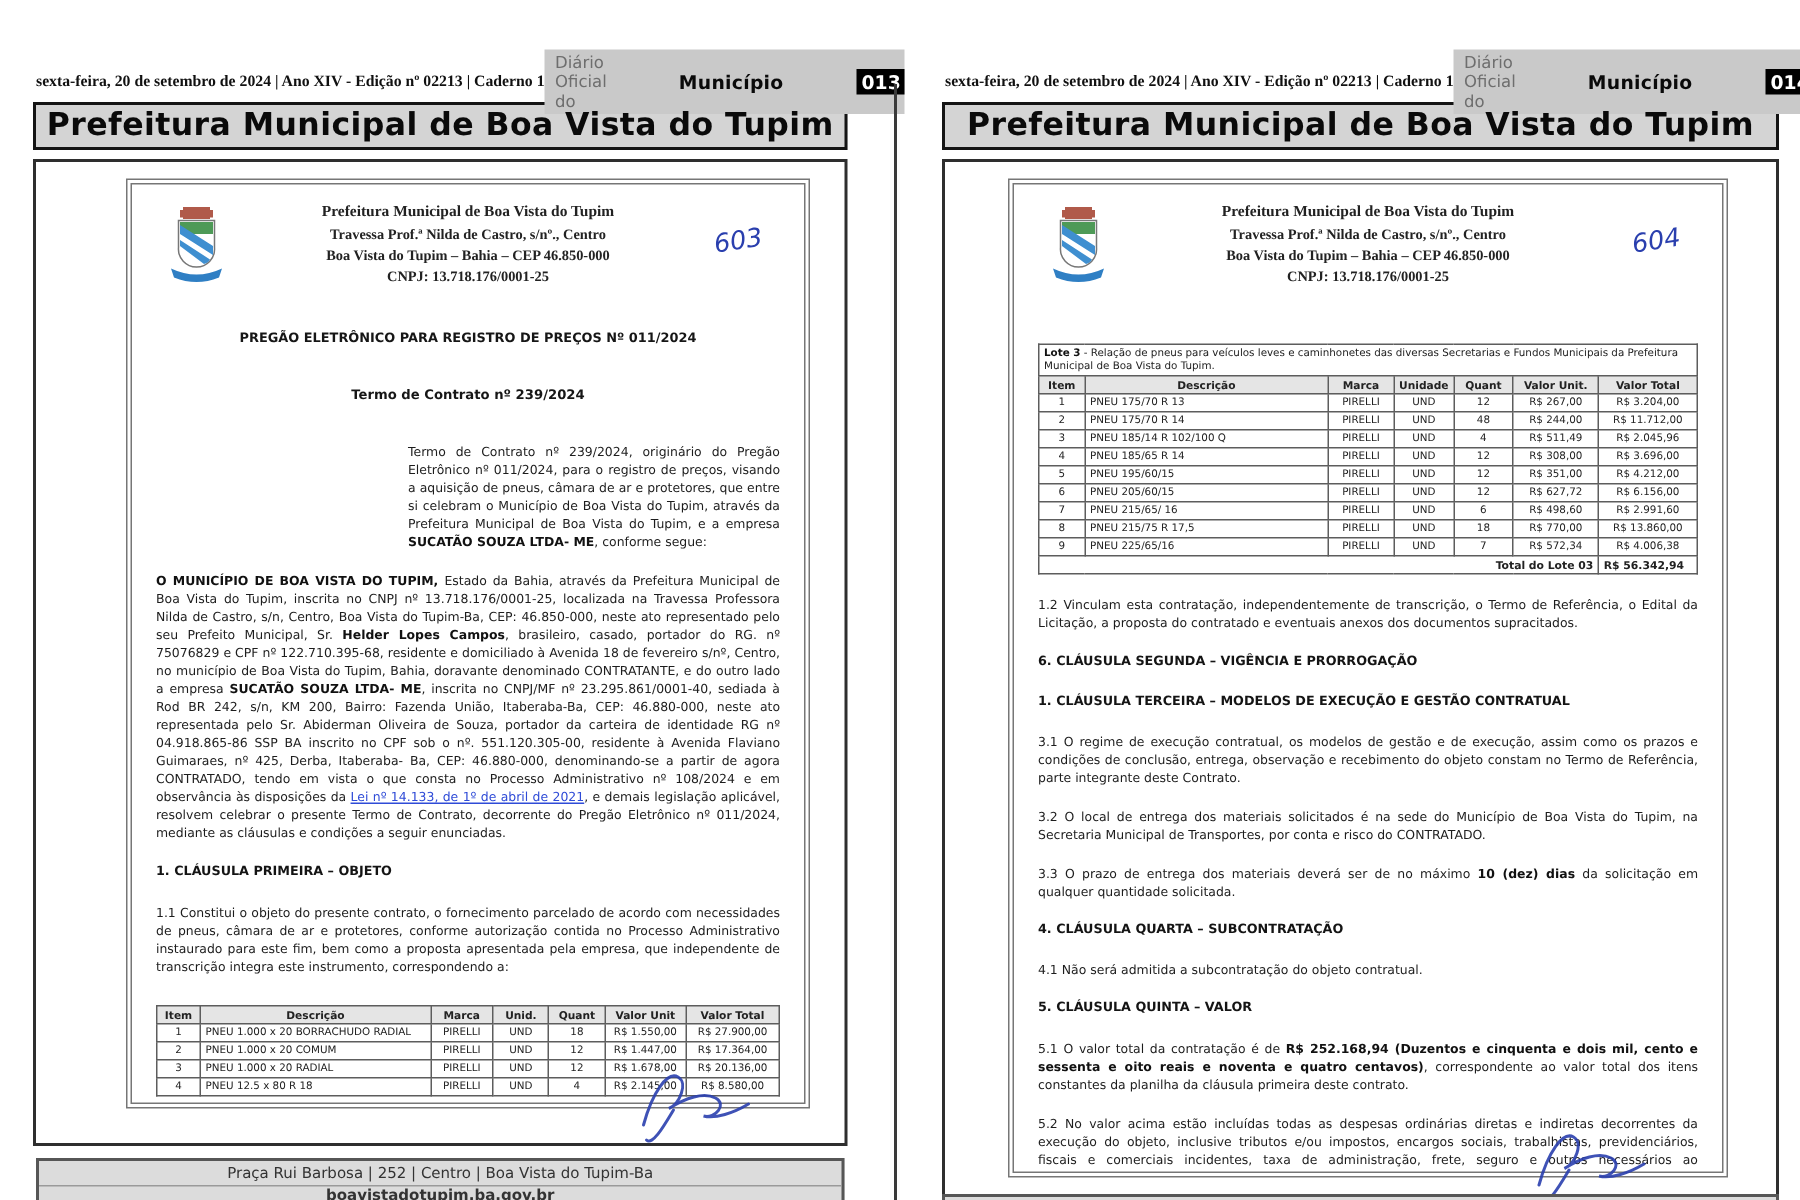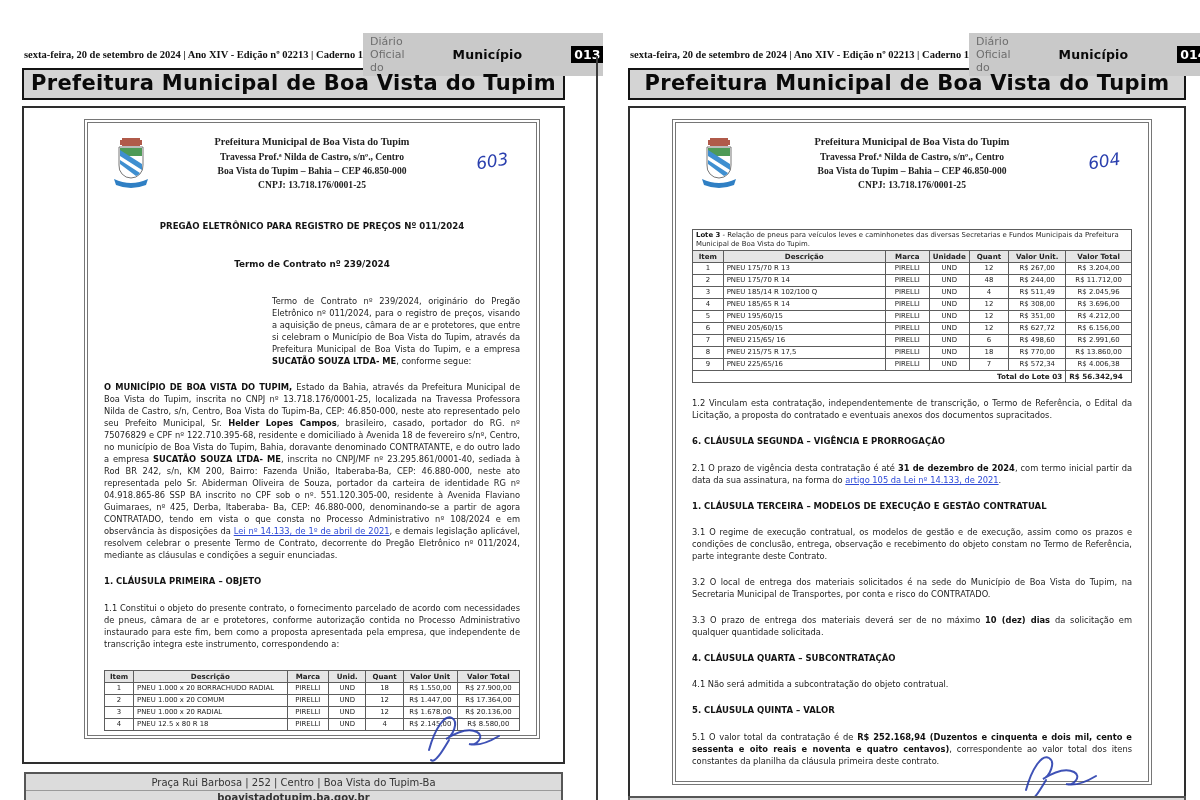--- a/index.html
+++ b/index.html
@@ -325,21 +325,20 @@
           <tr>
             <td class="total-label" colspan="6">Total do Lote 03</td>
             <td class="total-value">R$ 56.342,94</td>
           </tr>
         </tbody>
       </table>
 
       <div class="t para">1.2 Vinculam esta contratação, independentemente de transcrição, o Termo de Referência, o Edital da Licitação, a proposta do contratado e eventuais anexos dos documentos supracitados.</div>
 
       <div class="clause-h t">6. CLÁUSULA SEGUNDA – VIGÊNCIA E PRORROGAÇÃO</div>
-      <div class="t para"><span>2.1 O prazo de vigência desta contratação é até </span><b>31 de dezembro de 2024</b><span>, com termo inicial partir da data da sua assinatura, na forma do </span><span class="doc-link">artigo 105 da Lei nº 14.133, de 2021</span><span>.</span></div>
 
       <div class="clause-h t">1. CLÁUSULA TERCEIRA – MODELOS DE EXECUÇÃO E GESTÃO CONTRATUAL</div>
       <div class="t para">3.1 O regime de execução contratual, os modelos de gestão e de execução, assim como os prazos e condições de conclusão, entrega, observação e recebimento do objeto constam no Termo de Referência, parte integrante deste Contrato.</div>
       <div class="t para">3.2 O local de entrega dos materiais solicitados é na sede do Município de Boa Vista do Tupim, na Secretaria Municipal de Transportes, por conta e risco do CONTRATADO.</div>
       <div class="t para"><span>3.3 O prazo de entrega dos materiais deverá ser de no máximo </span><b>10 (dez) dias</b><span> da solicitação em qualquer quantidade solicitada.</span></div>
 
       <div class="clause-h t">4. CLÁUSULA QUARTA – SUBCONTRATAÇÃO</div>
       <div class="t para">4.1 Não será admitida a subcontratação do objeto contratual.</div>
 
       <div class="clause-h t">5. CLÁUSULA QUINTA – VALOR</div>

